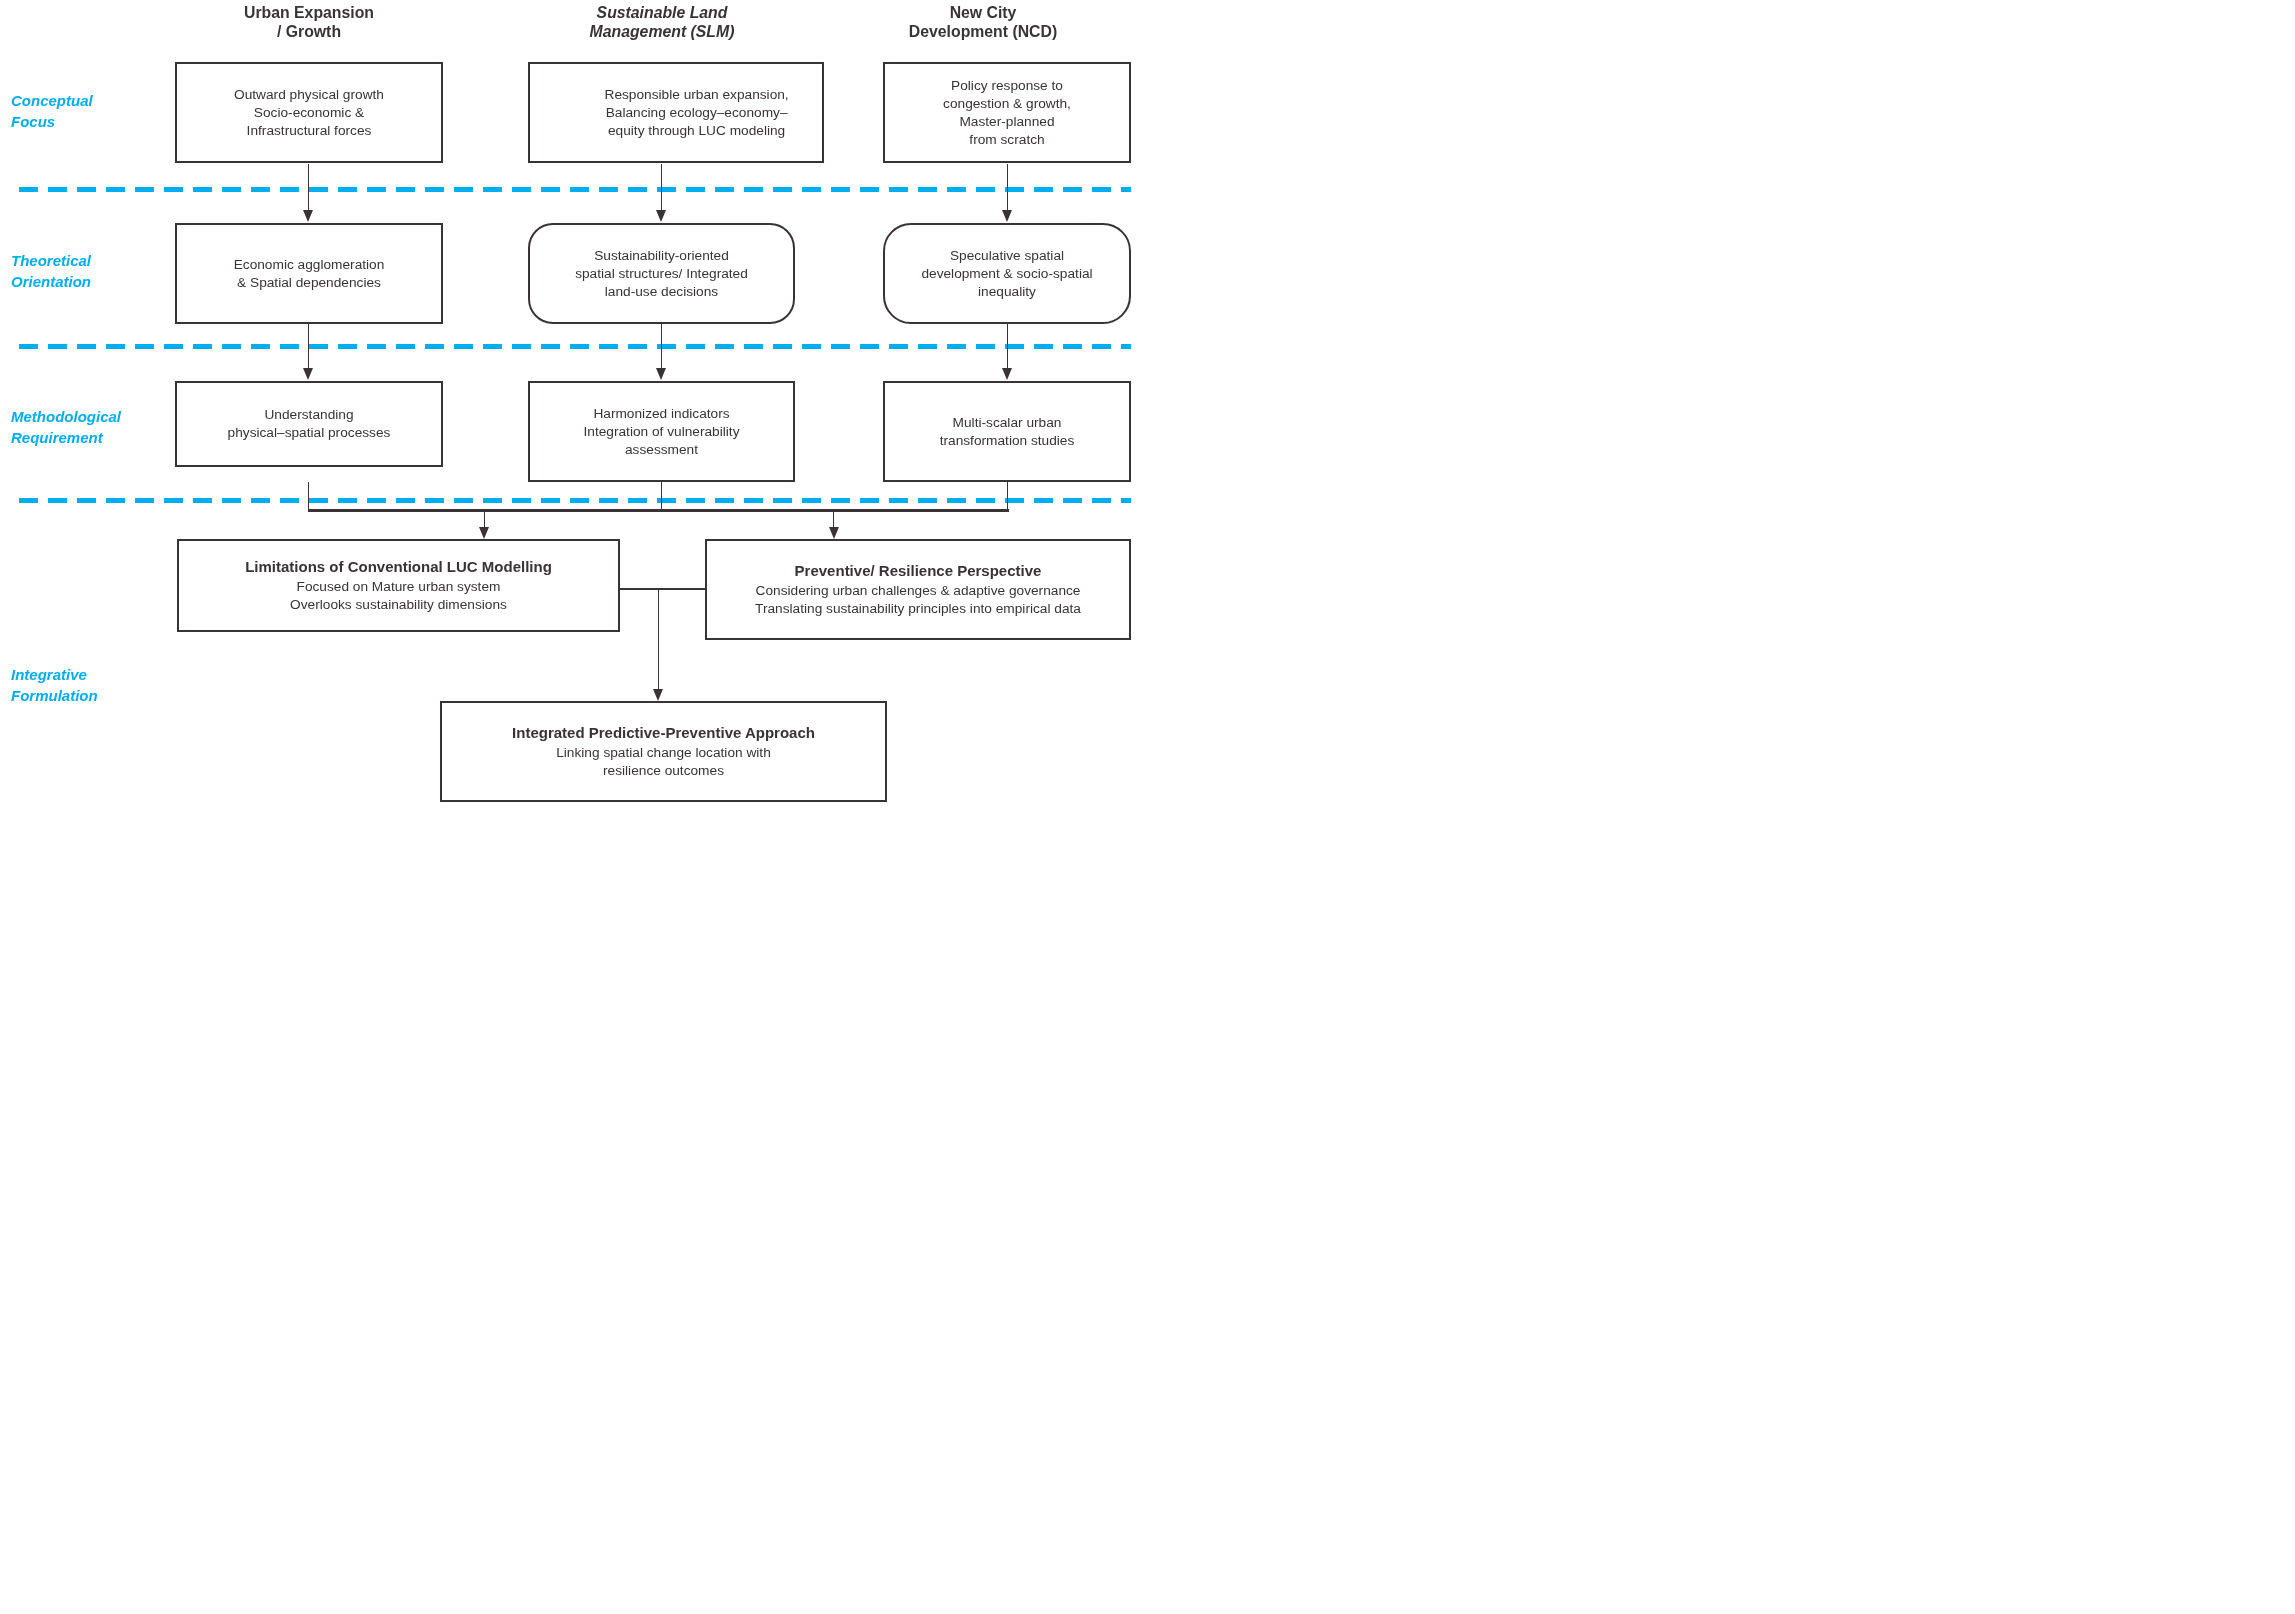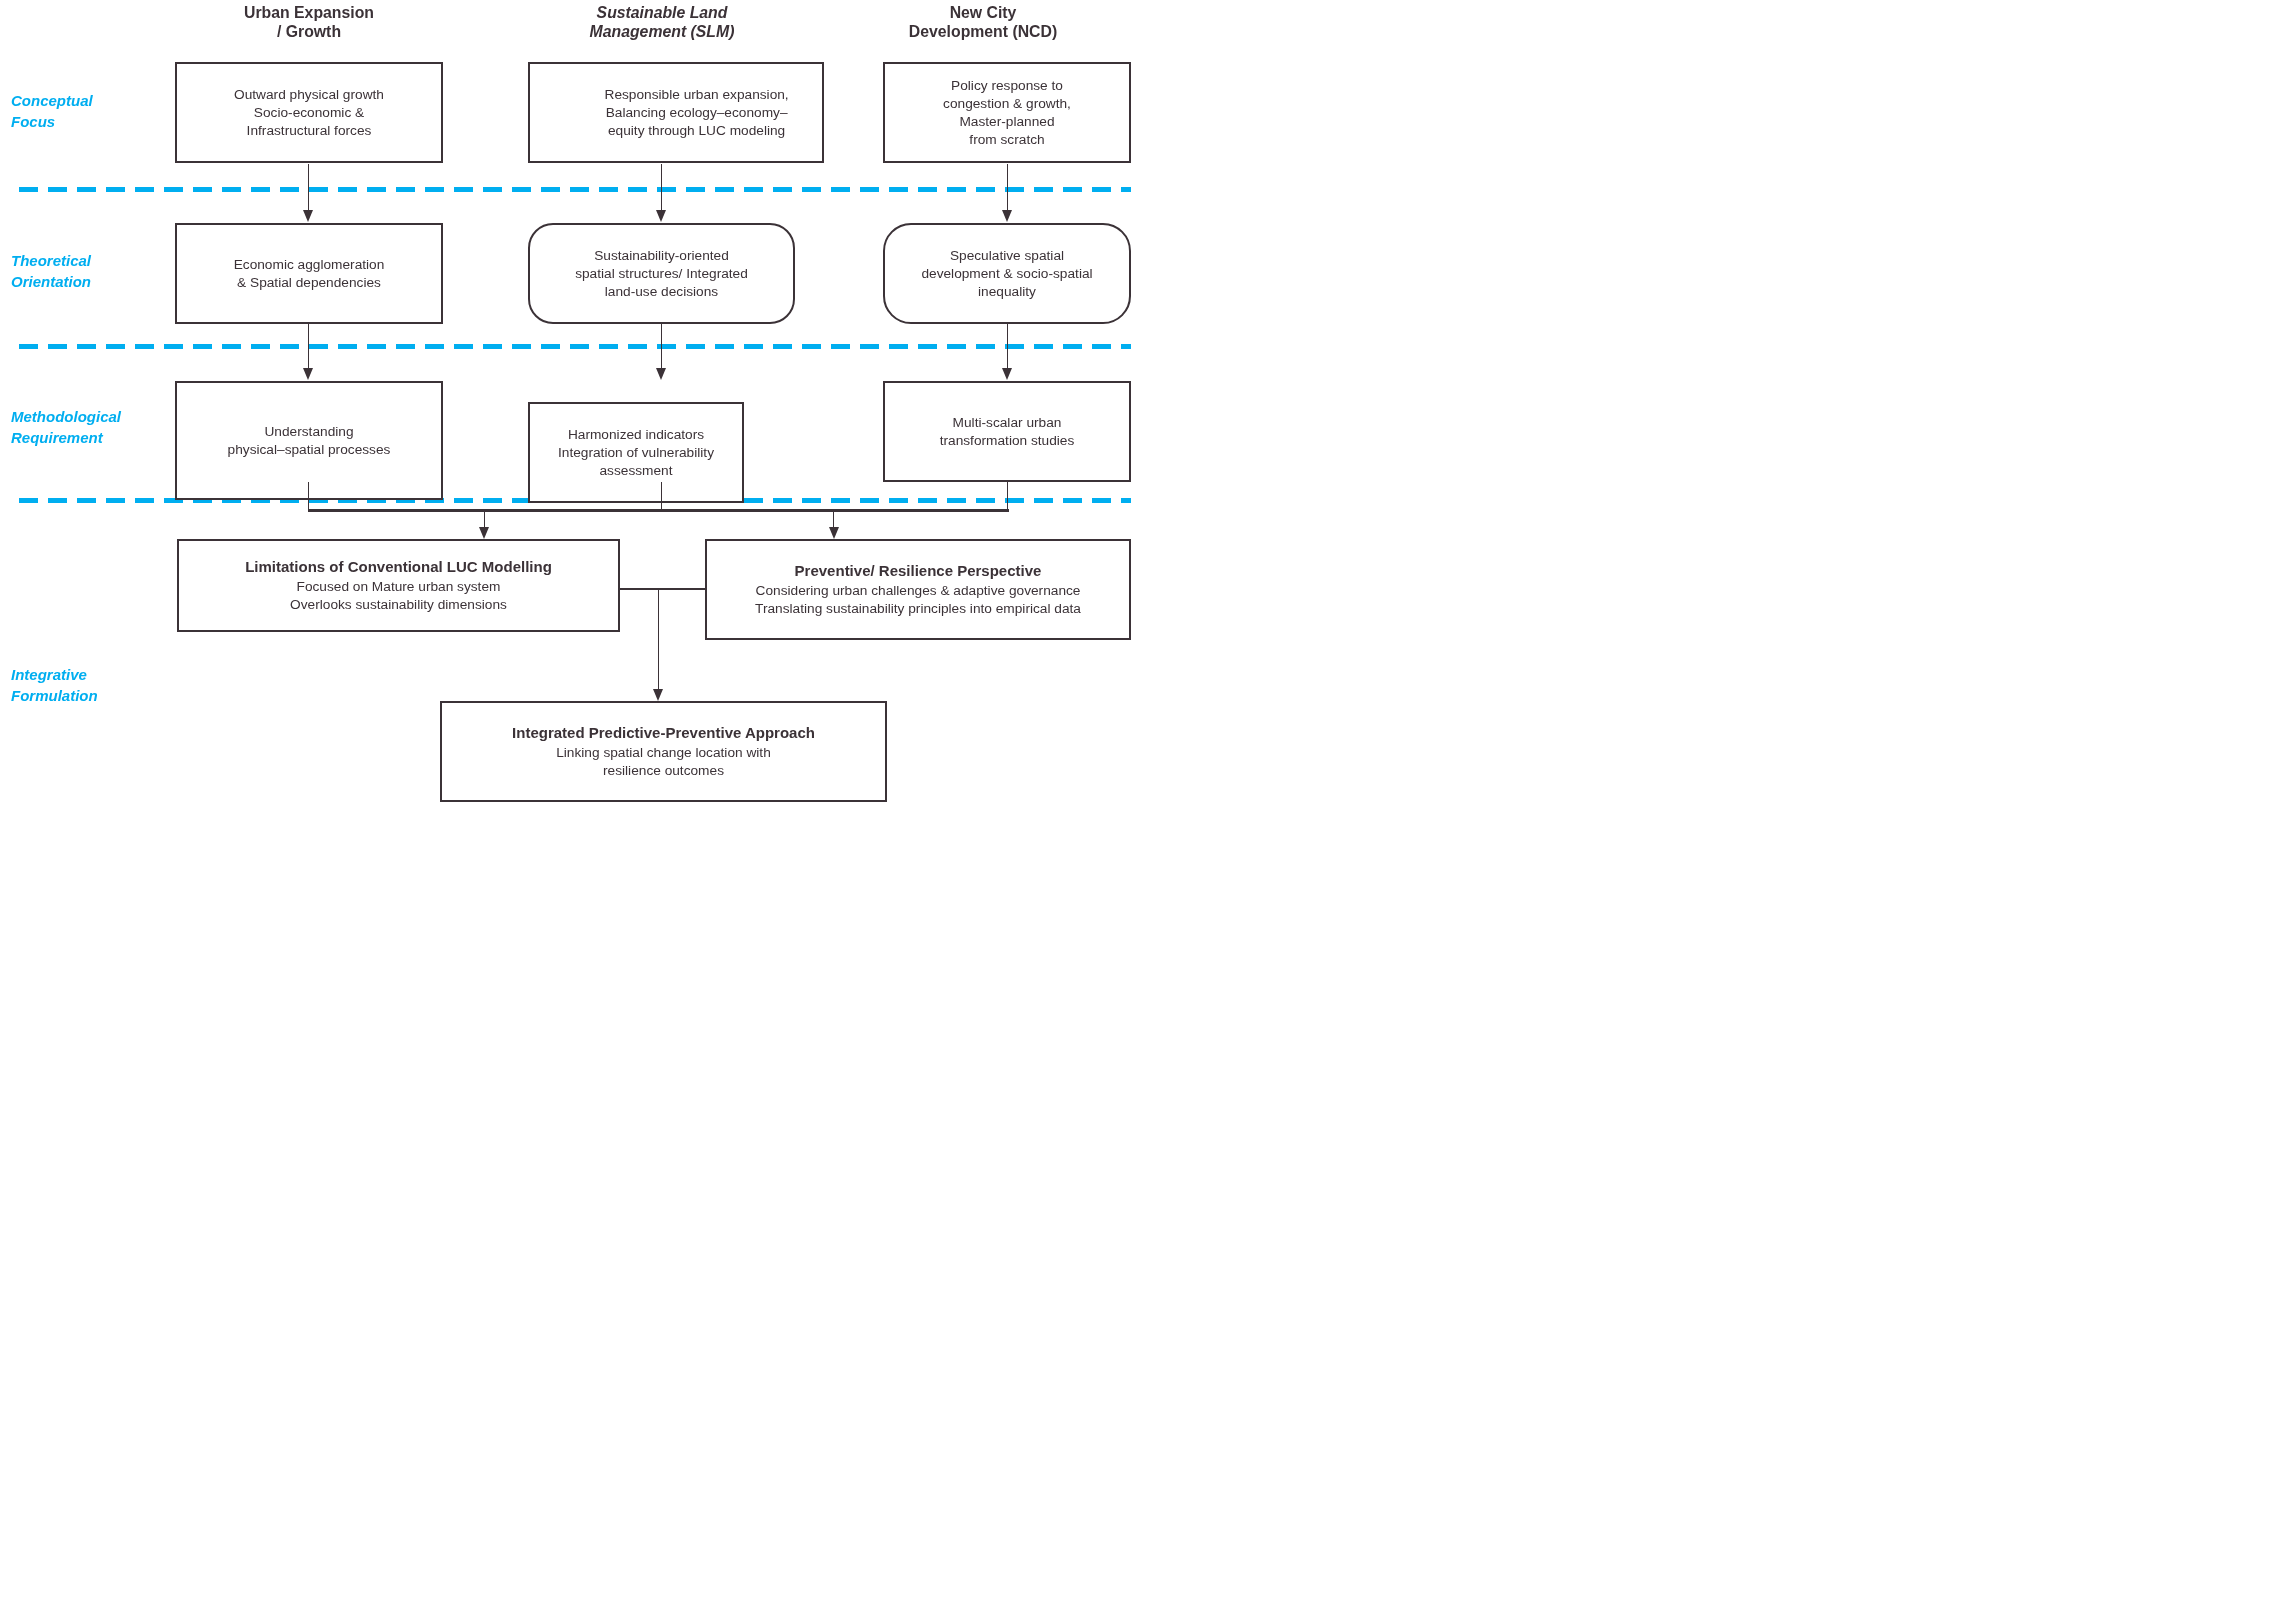--- a/index.html
+++ b/index.html
@@ -115,25 +115,25 @@
     <span>inequality</span>
   </div>
 
   <div class="vline" style="left:308px; top:324px; height:47px;"></div>
   <div class="ahead" style="left:303px; top:368px;"></div>
   <div class="vline" style="left:661px; top:324px; height:47px;"></div>
   <div class="ahead" style="left:656px; top:368px;"></div>
   <div class="vline" style="left:1007px; top:324px; height:47px;"></div>
   <div class="ahead" style="left:1002px; top:368px;"></div>
 
-  <div class="dbox" style="left:175px; top:381px; width:268px; height:119px;">
+  <div class="dbox" style="left:175px; top:381px; width:268px; height:86px;">
     <span>Understanding</span>
     <span>physical–spatial processes</span>
   </div>
-  <div class="dbox" style="left:528px; top:402px; width:216px; height:101px;">
+  <div class="dbox" style="left:528px; top:381px; width:267px; height:101px;">
     <span>Harmonized indicators</span>
     <span>Integration of vulnerability</span>
     <span>assessment</span>
   </div>
   <div class="dbox" style="left:883px; top:381px; width:248px; height:101px;">
     <span>Multi-scalar urban</span>
     <span>transformation studies</span>
   </div>
 
   <div class="vline" style="left:308px; top:482px; height:29px;"></div>

